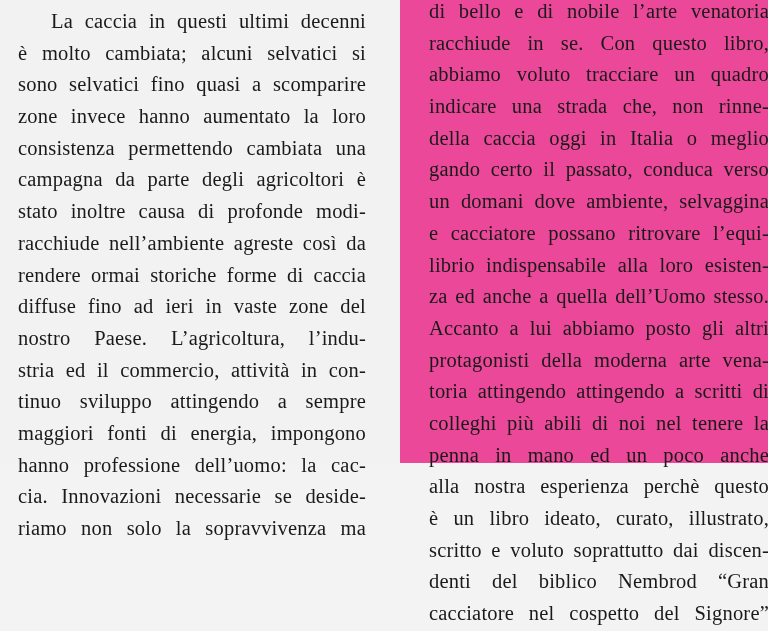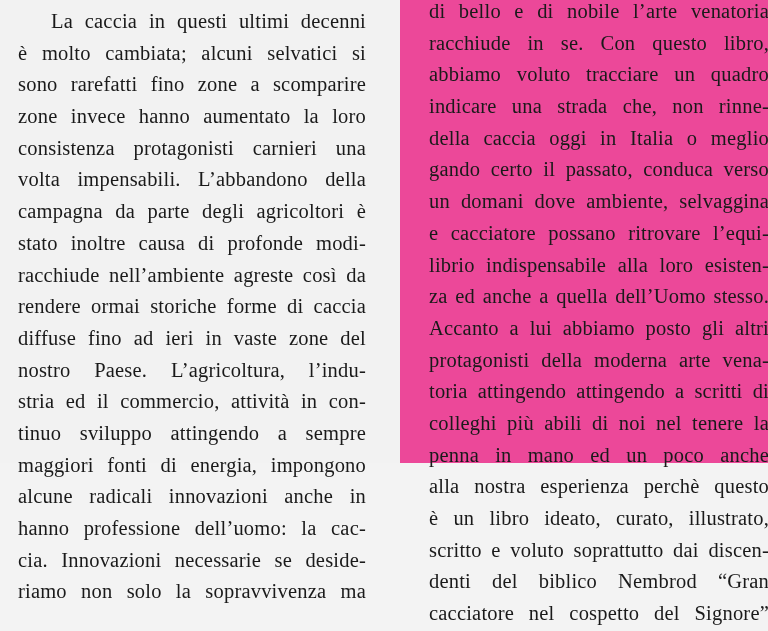--- a/index.html
+++ b/index.html
@@ -57,34 +57,32 @@
       padding-left: 33px;
     }
   </style>
 </head>
 <body>
 
 <div class="page page-left">
   <div class="column col-left">
     <span class="line indent">La caccia in questi ultimi decenni</span>
     <span class="line">è molto cambiata; alcuni selvatici si</span>
-    <span class="line">sono rarefatti fino zone a scomparire</span>
+    <span class="line">sono selvatici fino quasi a scomparire</span>
     <span class="line">zone invece hanno aumentato la loro</span>
-    <span class="line">consistenza protagonisti carnieri una</span>
-    <span class="line">volta impensabili. L’abbandono della</span>
+    <span class="line">consistenza permettendo cambiata una</span>
     <span class="line">campagna da parte degli agricoltori è</span>
     <span class="line">stato inoltre causa di profonde modi-</span>
     <span class="line">racchiude nell’ambiente agreste così da</span>
     <span class="line">rendere ormai storiche forme di caccia</span>
     <span class="line">diffuse fino ad ieri in vaste zone del</span>
     <span class="line">nostro Paese. L’agricoltura, l’indu-</span>
     <span class="line">stria ed il commercio, attività in con-</span>
     <span class="line">tinuo sviluppo attingendo a sempre</span>
     <span class="line">maggiori fonti di energia, impongono</span>
-    <span class="line">alcune radicali innovazioni anche in</span>
     <span class="line">hanno professione dell’uomo: la cac-</span>
     <span class="line">cia. Innovazioni necessarie se deside-</span>
     <span class="line">riamo non solo la sopravvivenza ma</span>
 
   </div>
 </div>
 
 <div class="page page-right">
   <div class="column col-right">
     <span class="line">di bello e di nobile l’arte venatoria</span>

